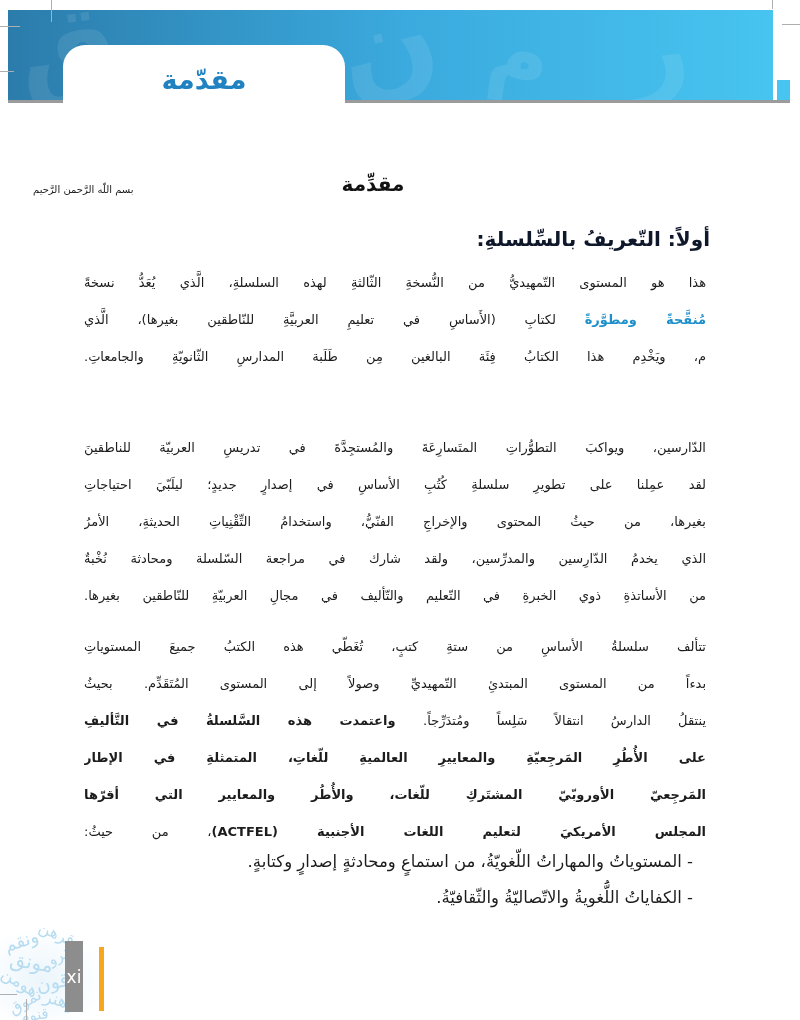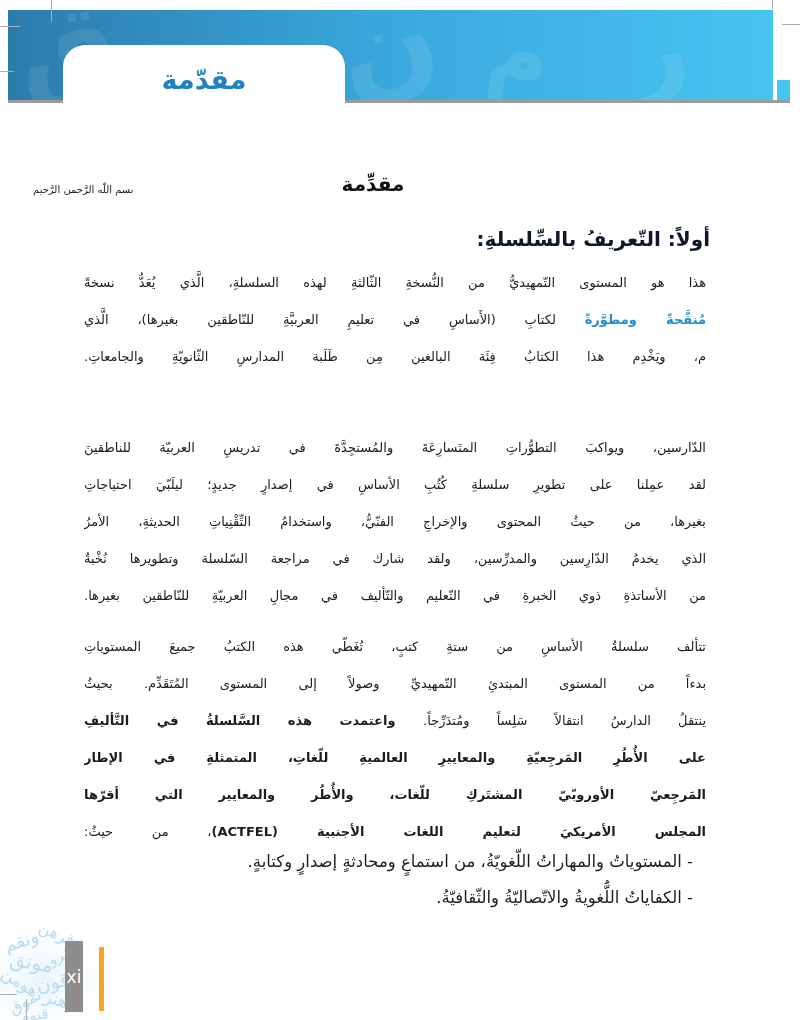--- a/index.html
+++ b/index.html
@@ -110,21 +110,21 @@
   <section class="para p1">
     <div class="jline">هذا هو المستوى التّمهيديُّ من النُّسخةِ الثّالثةِ لهذه السلسلةِ، الَّذي يُعَدُّ نسخةً</div>
     <div class="jline"><span class="hl">مُنقَّحةً ومطوَّرةً</span><span> لكتابِ (الأَساسِ في تعليمِ العربيَّةِ للنّاطقين بغيرها)، الَّذي</span></div>
     <div class="jline">م، ويَخْدِم هذا الكتابُ فِئَة البالغين مِن طَلَبة المدارسِ الثّانويّةِ والجامعاتِ.</div>
   </section>
 
   <section class="para p2">
     <div class="jline">الدّارسين، ويواكبَ التطوُّراتِ المتَسارِعَةَ والمُستجِدَّةَ في تدريسِ العربيّة للناطقينَ</div>
     <div class="jline">لقد عمِلنا على تطويرِ سلسلةِ كُتُبِ الأساسِ في إصدارٍ جديدٍ؛ ليلَبّيَ احتياجاتِ</div>
     <div class="jline">بغيرها، من حيثُ المحتوى والإخراجِ الفنّيُّ، واستخدامُ التِّقْنِياتِ الحديثةِ، الأمرُ</div>
-    <div class="jline">الذي يخدمُ الدّارِسين والمدرِّسين، ولقد شارك في مراجعة السّلسلة وتطويرها نُخْبةٌ</div>
+    <div class="jline">الذي يخدمُ الدّارِسين والمدرِّسين، ولقد شارك في مراجعة السّلسلة ومحادثة نُخْبةٌ</div>
     <div class="jline">من الأساتذةِ ذوي الخبرةِ في التّعليم والتّأليف في مجالِ العربيّةِ للنّاطقين بغيرها.</div>
   </section>
 
   <section class="para p3">
     <div class="jline">تتألف سلسلةُ الأساسِ من ستةِ كتبٍ، تُغَطّي هذه الكتبُ جميعَ المستوياتِ</div>
     <div class="jline">بدءاً من المستوى المبتدئِ التّمهيديِّ وصولاً إلى المستوى المُتَقَدِّم. بحيثُ</div>
     <div class="jline"><span>ينتقلُ الدارسُ انتقالاً سَلِساً ومُتدَرِّجاً.</span><span class="b"> واعتمدت هذه السَّلسلةُ في التَّأليفِ</span></div>
     <div class="jline b">على الأُطُرِ المَرجِعيّةِ والمعاييرِ العالميةِ للّغاتِ، المتمثلةِ في الإطار</div>
     <div class="jline b">المَرجِعيّ الأوروبّيّ المشتَركِ للّغات، والأُطُر والمعايير التي أقرّها</div>
     <div class="jline"><span class="b">المجلس الأمريكيَ لتعليم اللغات الأجنبية (ACTFEL)</span><span>، من حيثُ:</span></div>

